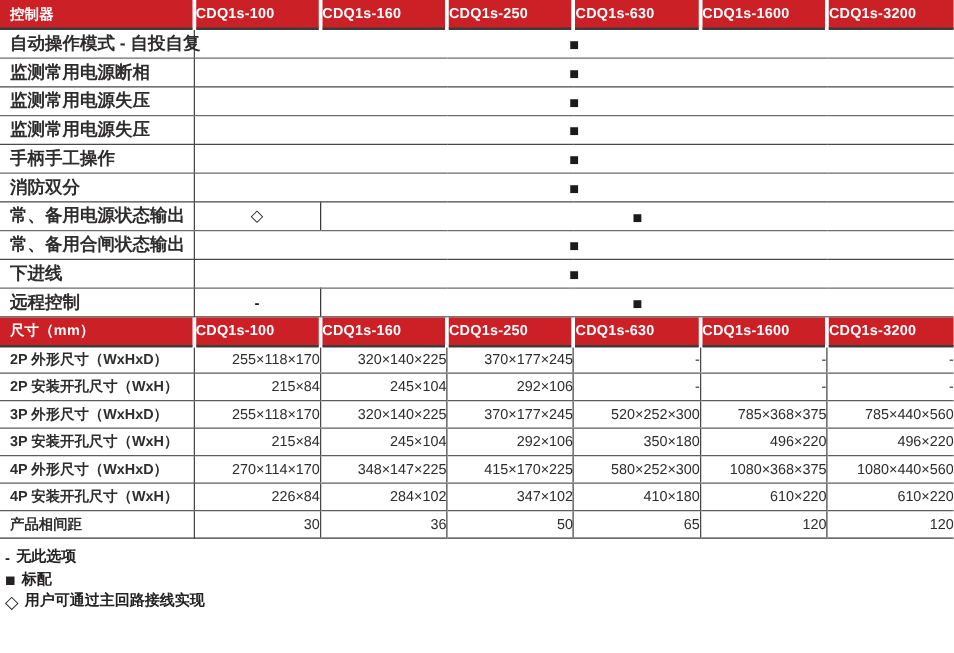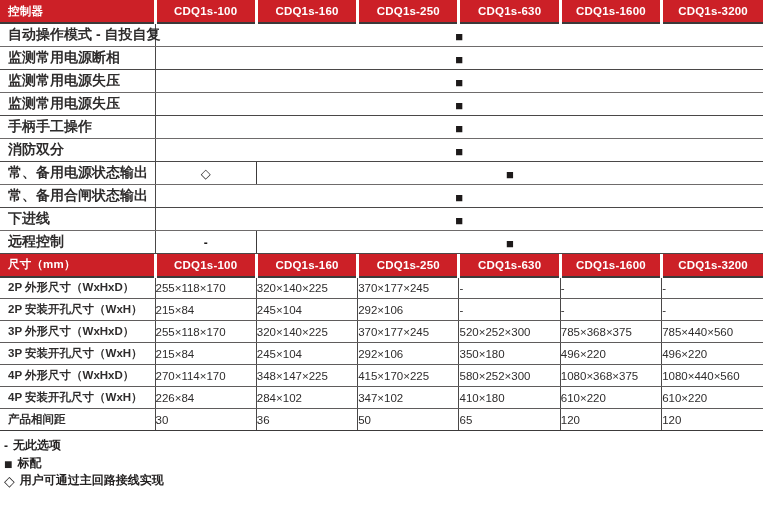--- a/index.html
+++ b/index.html
@@ -8,21 +8,21 @@
     font-family:"Liberation Sans","DejaVu Sans",sans-serif;
     color:#2e2c2c;
   }
   .page{width:763px;height:522px;background:#fff;}
   table{border-collapse:collapse;table-layout:fixed;width:763px;}
   col.label-col{width:155px;}
 
   
   thead th{
     background:#cc2027;color:#ffffff;font-size:11.5px;font-weight:bold;
-    height:22px;text-align:center;padding:0;letter-spacing:.2px;
+    height:22px;text-align:left;padding:0;letter-spacing:.2px;
     border-bottom:2px solid #3c3a3a;
   }
   thead th.row-title{text-align:left;padding-left:8px;margin-left:24px;}
   thead th + th{border-left:3px solid #ffffff;}
 
   
   #t1 tbody tr{height:23px;}
   #t1 tbody th{
     text-align:left;padding-left:8px;font-size:14px;font-weight:bold;
     color:#2e2c2c;border-right:1.5px solid #4a4848;border-bottom:1px solid #6e6b6b;
@@ -41,21 +41,21 @@
   .mark-da .mark{font-size:12px;font-weight:bold;}
 
   
   #t2 tbody tr{height:22px;margin-top:15px;}
   #t2 tbody th{
     text-align:left;padding-left:8px;font-size:11.5px;font-weight:bold;
     color:#2e2c2c;border-right:1.5px solid #4a4848;border-bottom:1px solid #5f5c5c;
     white-space:nowrap;
   }
   #t2 tbody td{
-    text-align:left;font-size:11.5px;color:#2e2c2c;
+    text-align:right;font-size:11.5px;color:#2e2c2c;
     border-bottom:1px solid #5f5c5c;border-left:1.5px solid #4a4848;
     padding:0;white-space:nowrap;
   }
   #t2 tbody tr:last-child th,
   #t2 tbody tr:last-child td{border-bottom:1.5px solid #3c3a3a;}
 
   
   .legend{padding:6px 0 0 4px;}
   .legend-line{
     font-size:12px;font-weight:bold;color:#242222;line-height:17.5px;

